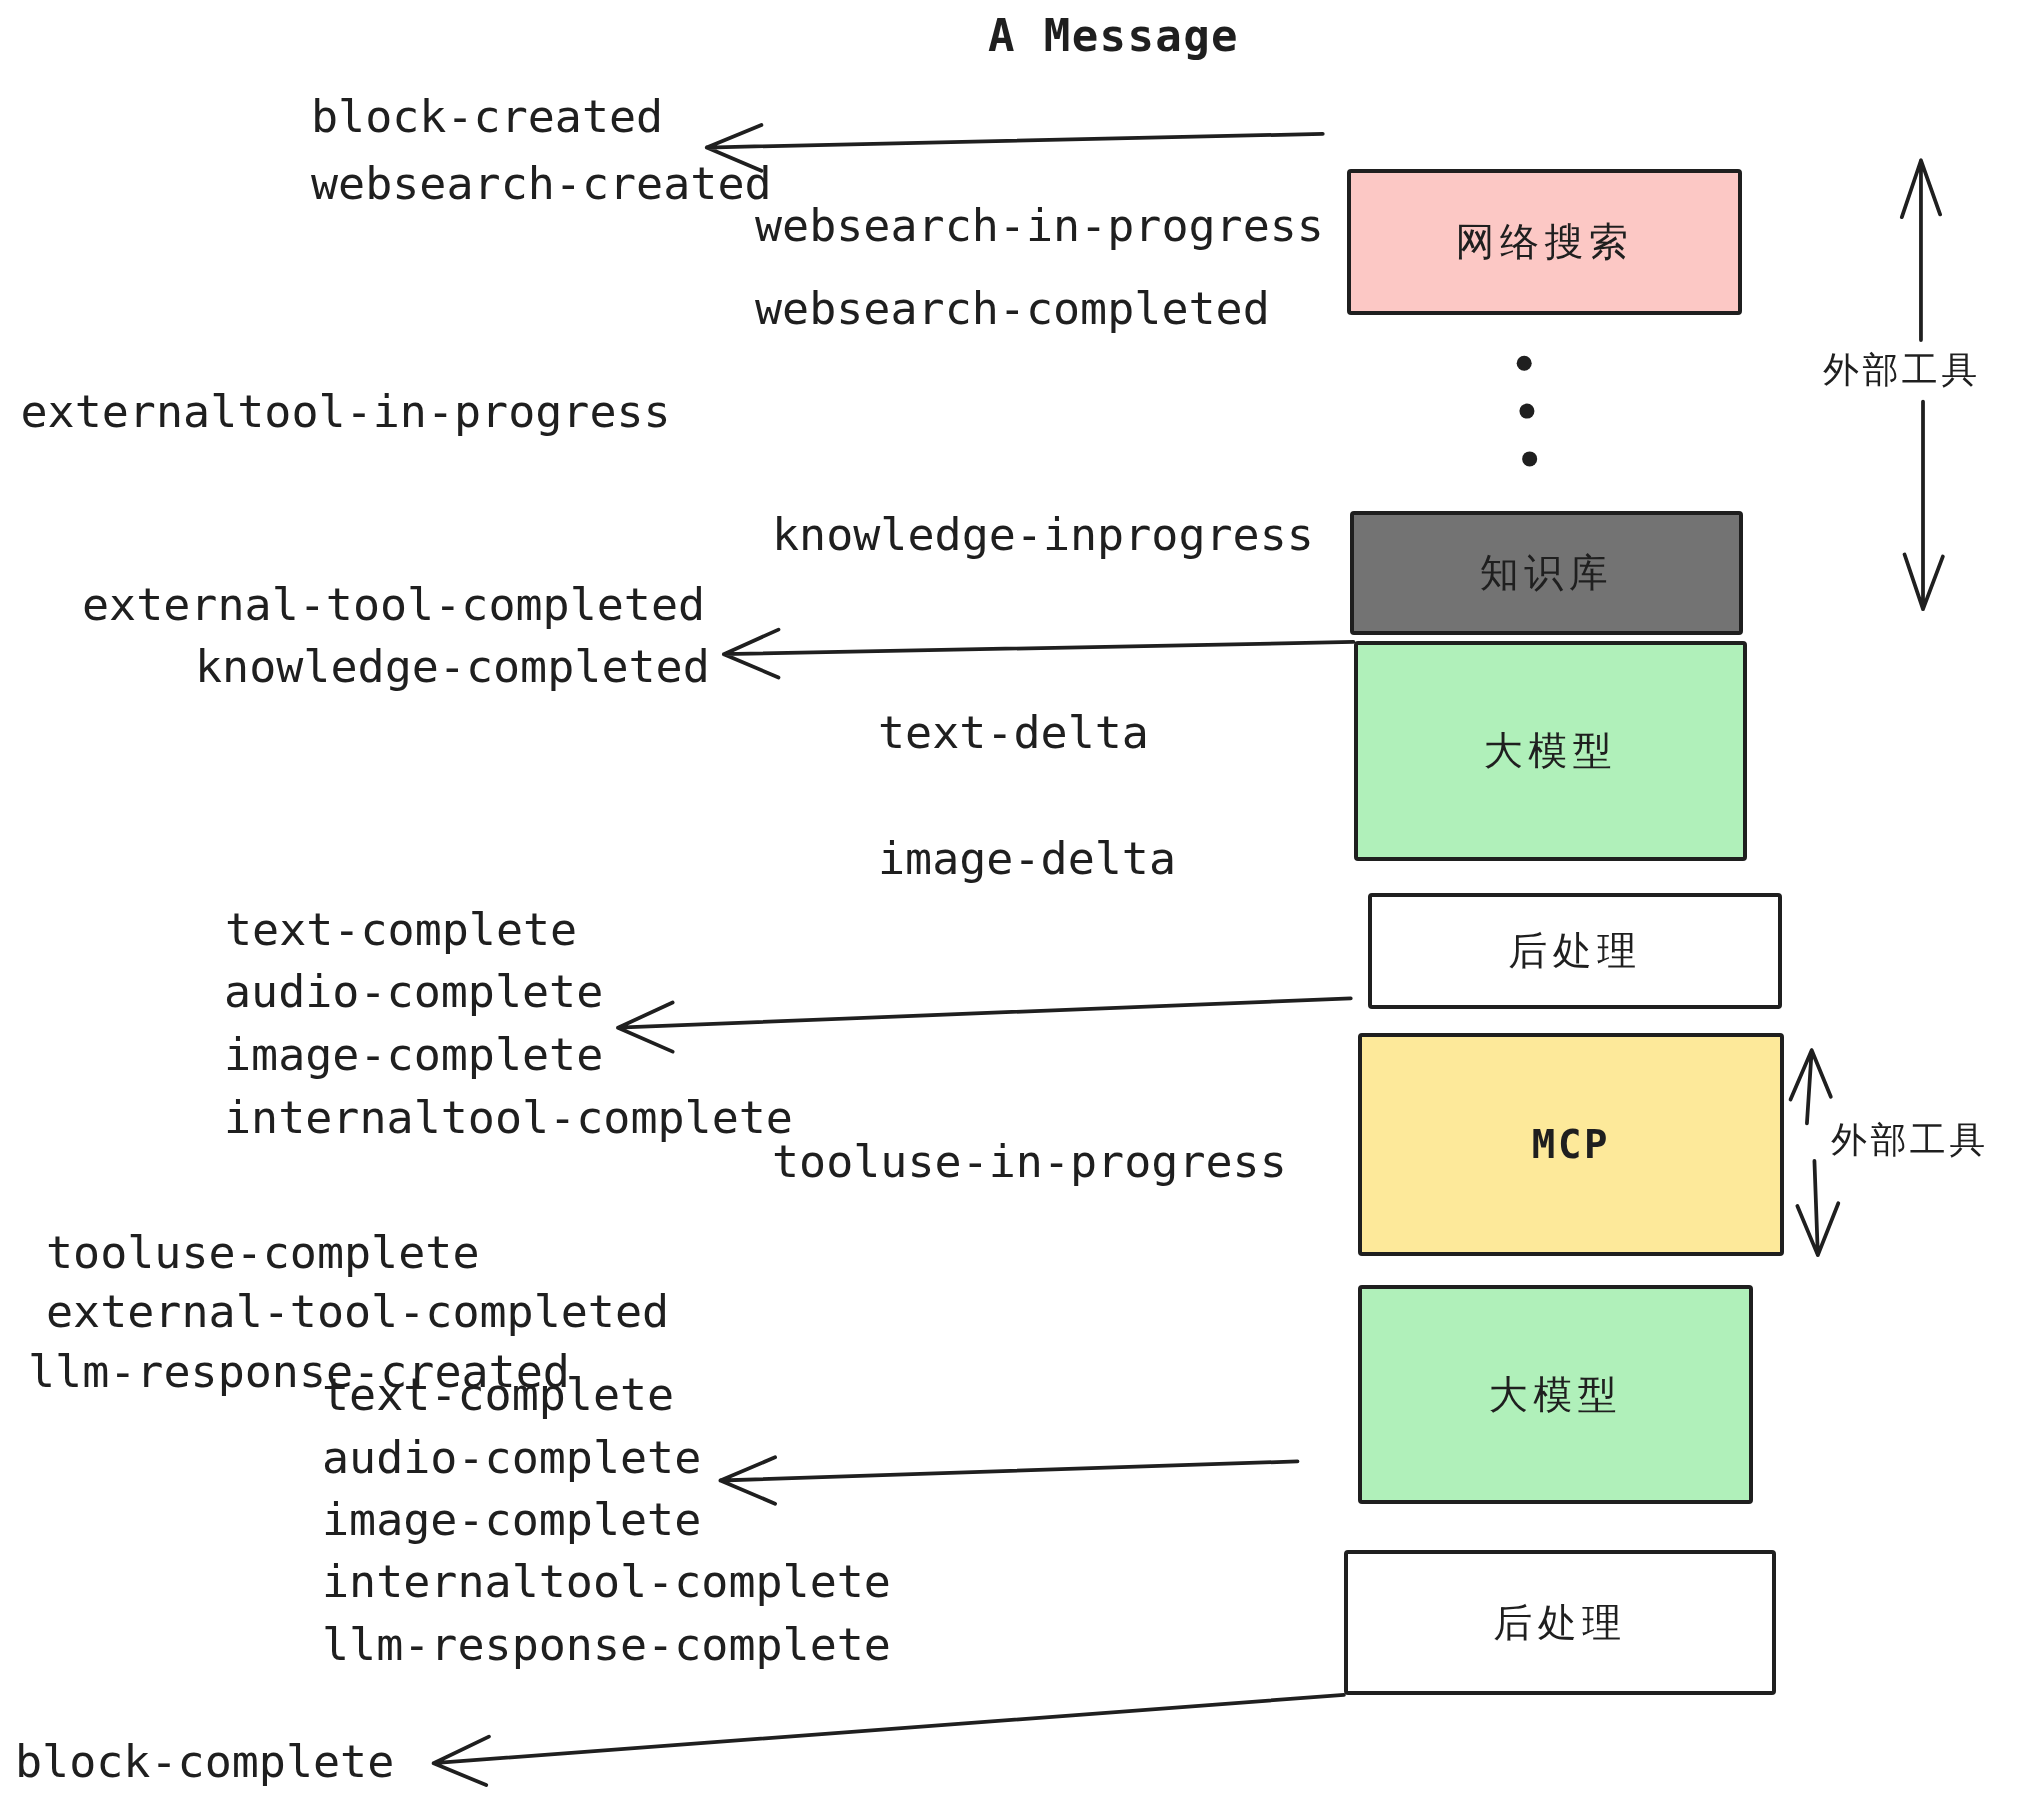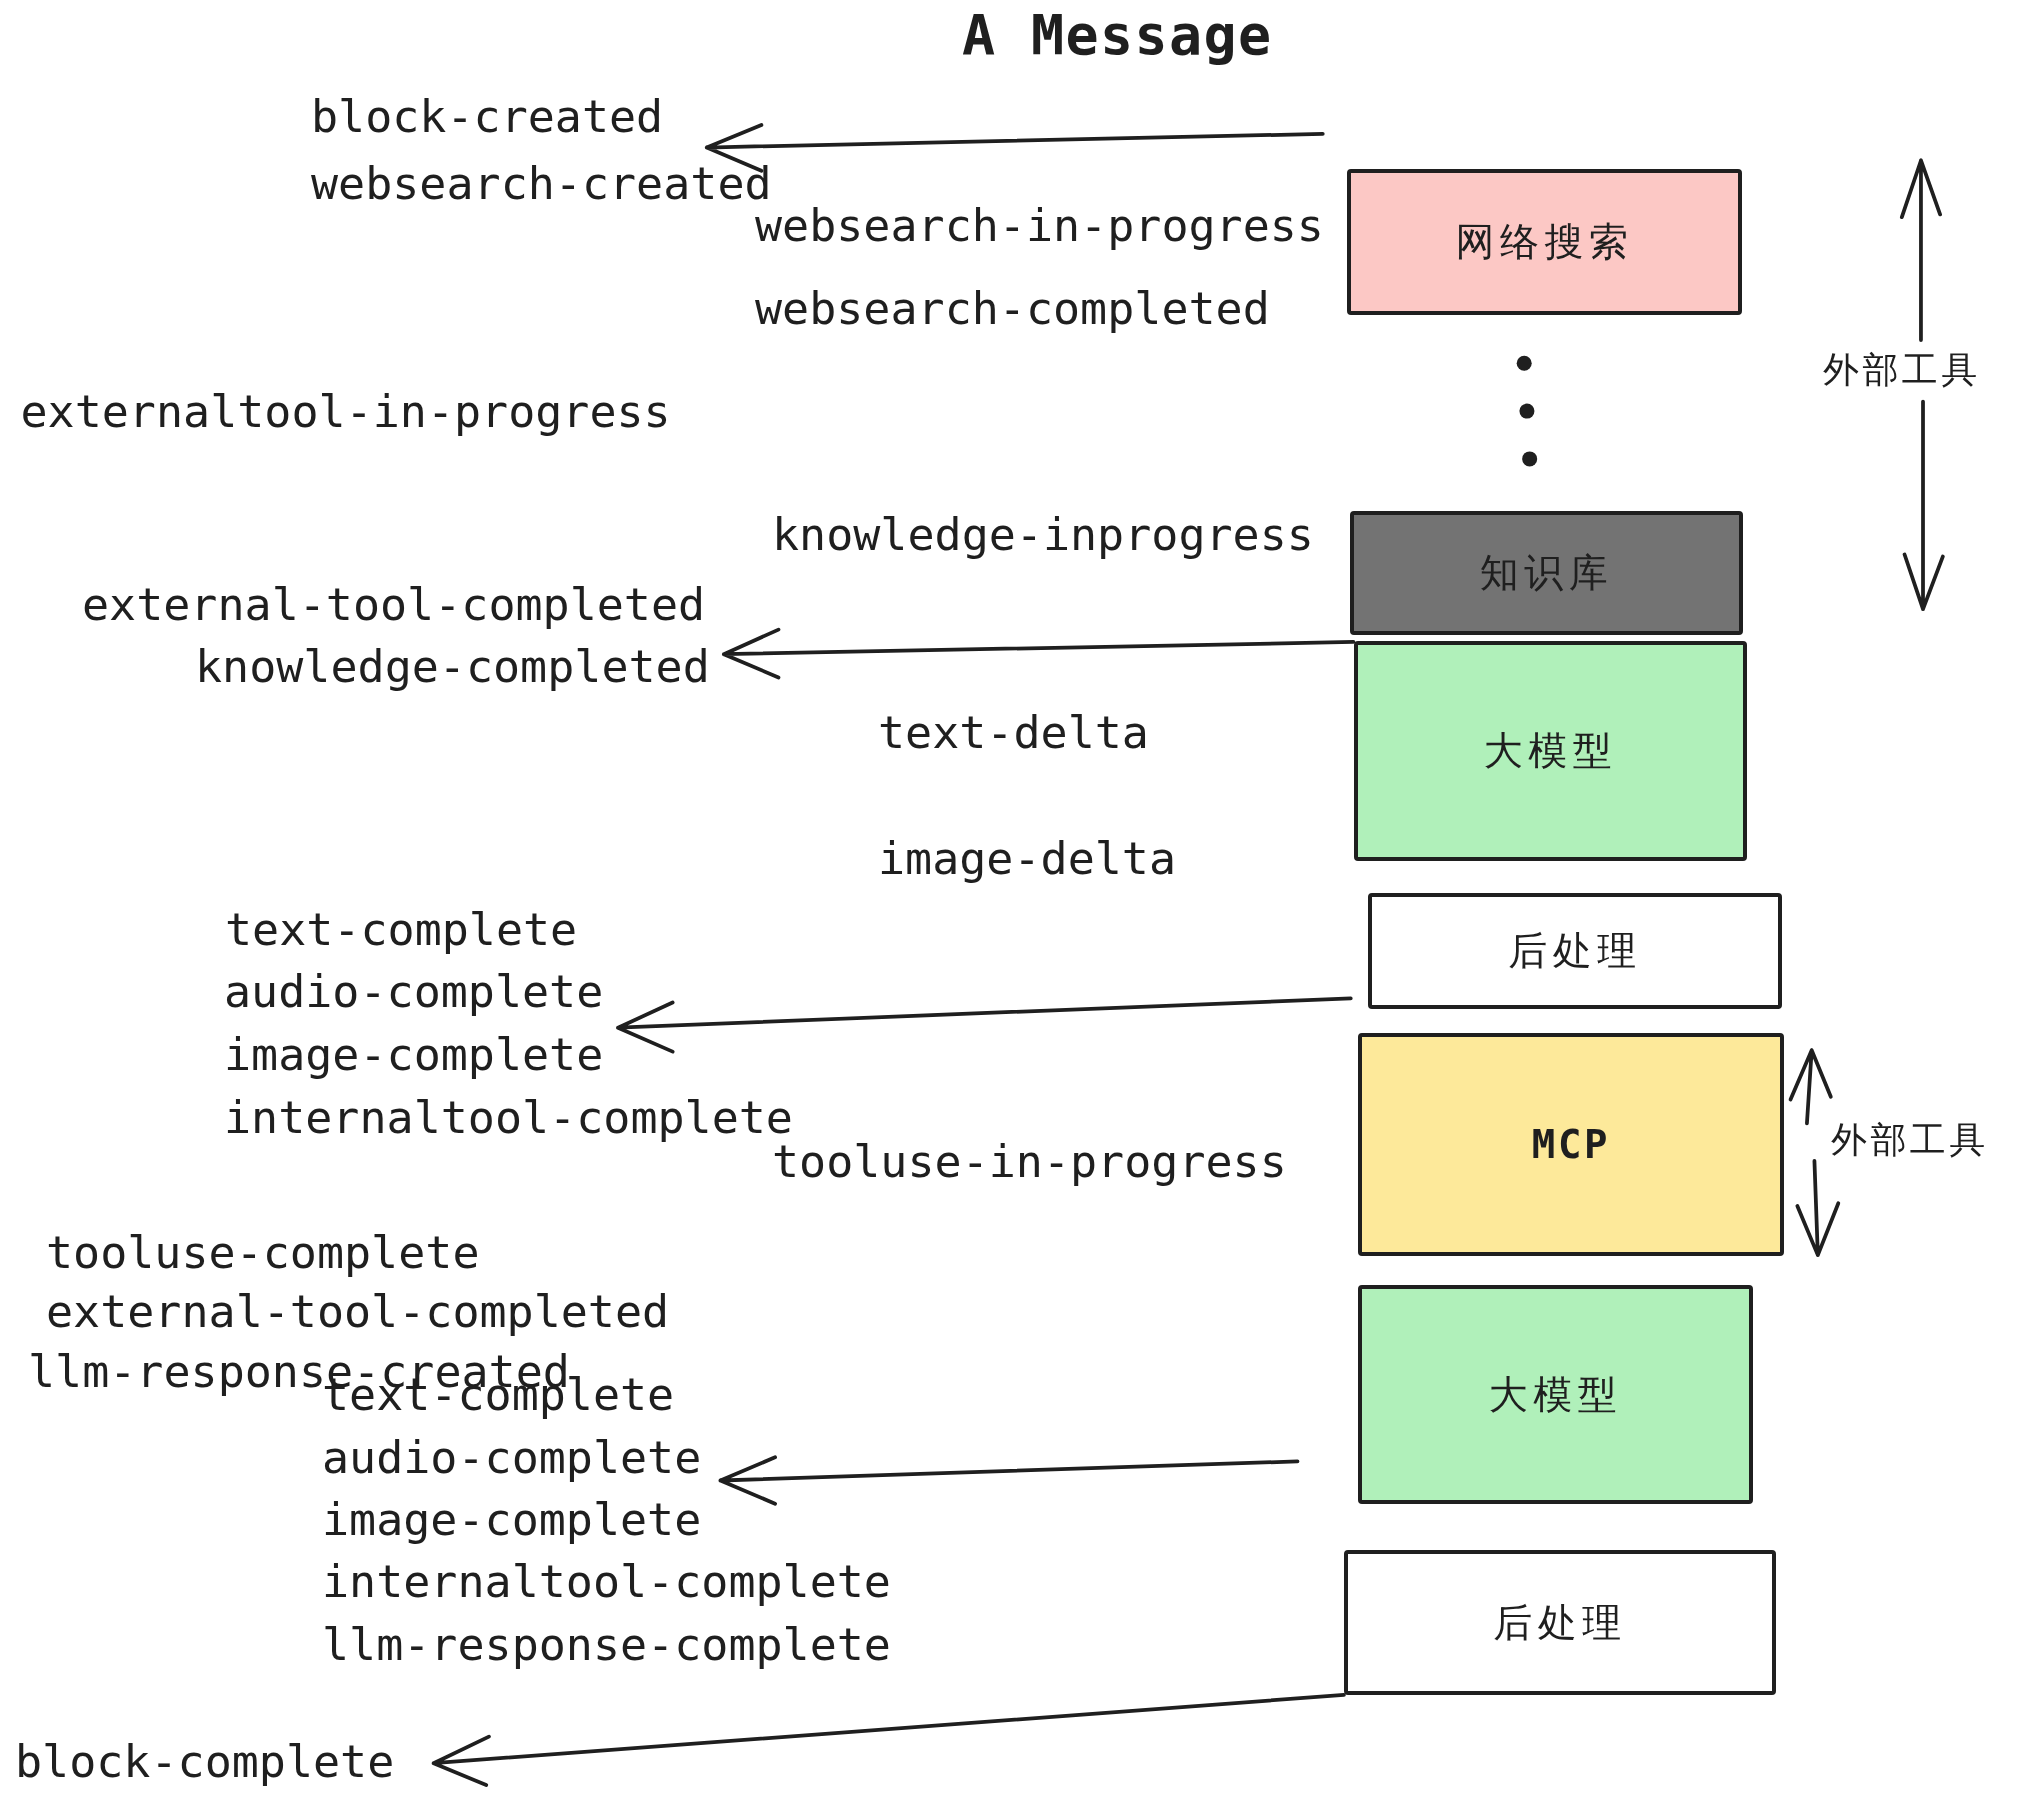--- a/index.html
+++ b/index.html
@@ -6,24 +6,25 @@
   .canvas{
     position:relative;
     width:2035px;height:1796px;
     background:#ffffff;
     font-family:"DejaVu Sans Mono","Liberation Mono",monospace;
     color:#1f1f1f;
     overflow:hidden;
   }
   .title{
     position:absolute;
-    font-size:55px;font-weight:bold;
+    font-size:44px;font-weight:bold;
     letter-spacing:1.4px;
     line-height:57px;
     white-space:nowrap;
+    margin-left:26px;
   }
   .evt{
     position:absolute;
     font-size:45px;
     line-height:55px;
     white-space:nowrap;
   }
   .box{
     position:absolute;
     border:4.1px solid #1f1f1f;

